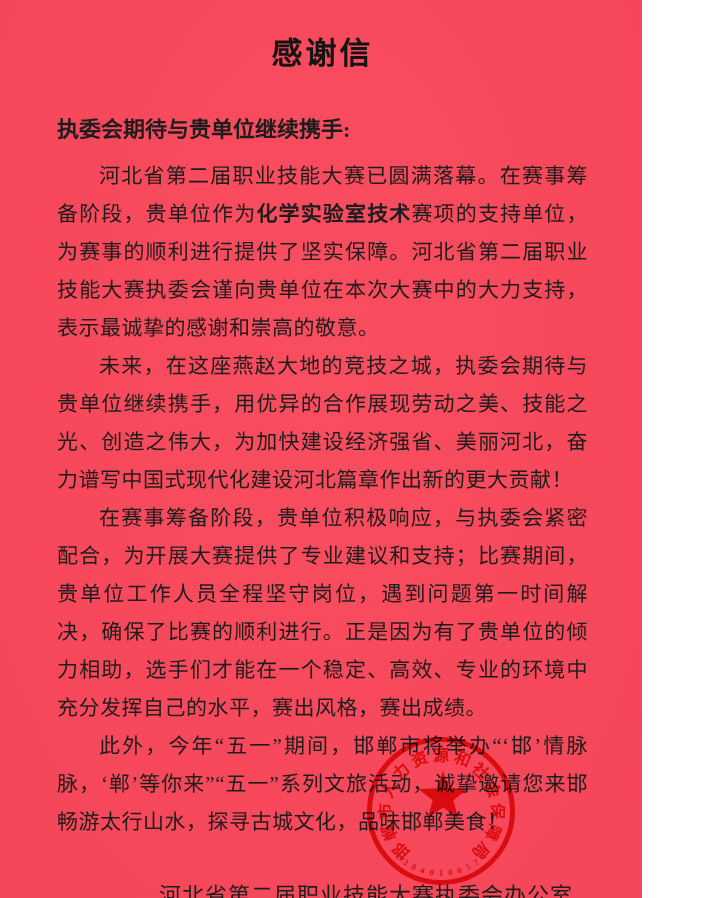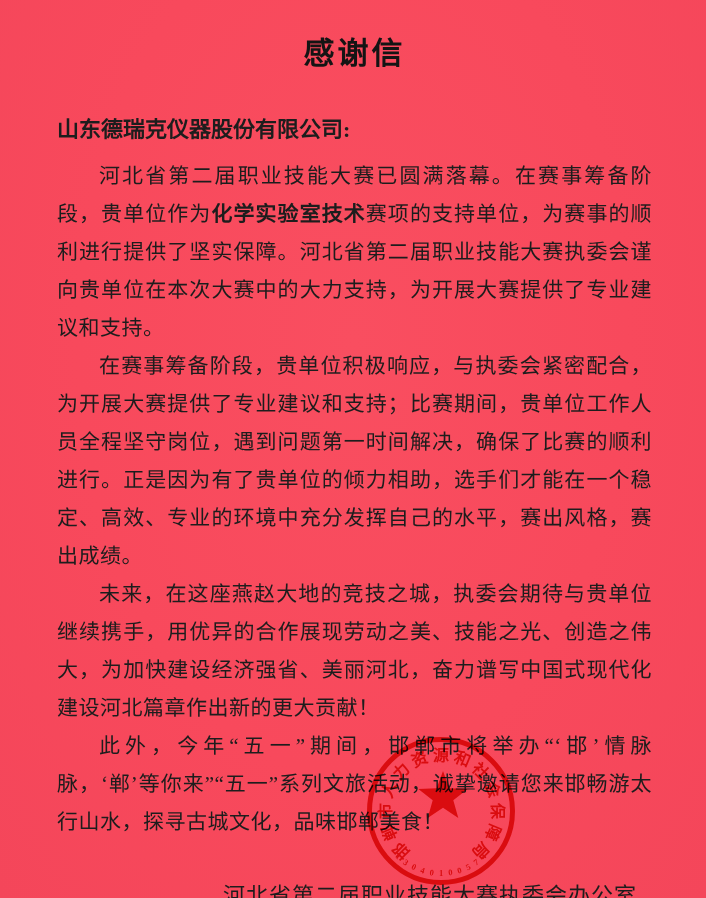--- a/index.html
+++ b/index.html
@@ -3,21 +3,21 @@
 <meta charset="utf-8">
 <style>
   html, body {
     margin: 0; padding: 0;
     width: 706px; height: 898px;
     overflow: hidden;
     font-family: "Liberation Serif", serif;
   }
   .page {
     position: relative;
-    width: 706px; height: 898px;
+    width: 642px; height: 898px;
     box-sizing: border-box;
     padding: 28px 54px 0 57px;
     background: radial-gradient(ellipse at 50% 38%, #f94e60 0%, #f8495c 55%, #f4465a 100%);
     color: #1d1d1d;
   }
   .title {
     margin: 0 0 42px 0;
     font-size: 31px;
     font-weight: bold;
     text-align: center;
@@ -56,26 +56,26 @@
     pointer-events: none;
   }
 </style>
 </head>
 <body>
 
 <div class="page">
 
   <h1 class="title">感谢信</h1>
 
-  <div class="salutation">山东德瑞克仪器股份有限公司:</div>
+  <div class="salutation">执委会期待与贵单位继续携手:</div>
 
   <div class="body-text">
-      <p class="para"><span>河北省第二届职业技能大赛已圆满落幕。在赛事筹备阶段，贵单位作为</span><span class="b">化学实验室技术</span><span>赛项的支持单位，为赛事的顺利进行提供了坚实保障。河北省第二届职业技能大赛执委会谨向贵单位在本次大赛中的大力支持，为开展大赛提供了专业建议和支持。</span></p>
+      <p class="para"><span>河北省第二届职业技能大赛已圆满落幕。在赛事筹备阶段，贵单位作为</span><span class="b">化学实验室技术</span><span>赛项的支持单位，为赛事的顺利进行提供了坚实保障。河北省第二届职业技能大赛执委会谨向贵单位在本次大赛中的大力支持，表示最诚挚的感谢和崇高的敬意。</span></p>
+      <p class="para"><span>未来，在这座燕赵大地的竞技之城，执委会期待与贵单位继续携手，用优异的合作展现劳动之美、技能之光、创造之伟大，为加快建设经济强省、美丽河北，奋力谱写中国式现代化建设河北篇章作出新的更大贡献！</span></p>
       <p class="para"><span>在赛事筹备阶段，贵单位积极响应，与执委会紧密配合，为开展大赛提供了专业建议和支持；比赛期间，贵单位工作人员全程坚守岗位，遇到问题第一时间解决，确保了比赛的顺利进行。正是因为有了贵单位的倾力相助，选手们才能在一个稳定、高效、专业的环境中充分发挥自己的水平，赛出风格，赛出成绩。</span></p>
-      <p class="para"><span>未来，在这座燕赵大地的竞技之城，执委会期待与贵单位继续携手，用优异的合作展现劳动之美、技能之光、创造之伟大，为加快建设经济强省、美丽河北，奋力谱写中国式现代化建设河北篇章作出新的更大贡献！</span></p>
       <p class="para"><span>此外，今年“五一”期间，邯郸市将举办“‘邯’情脉脉，‘郸’等你来”“五一”系列文旅活动，诚挚邀请您来邯畅游太行山水，探寻古城文化，品味邯郸美食！</span></p>
     </div>
 
   <div class="sign-block">
     <div class="signature">河北省第二届职业技能大赛执委会办公室</div>
 
   </div>
 
   <svg class="seal" id="seal" viewBox="0 0 157 157">
       <circle cx="78" cy="78" r="71.5" fill="none" stroke="#e01e1e" stroke-width="5"></circle>

